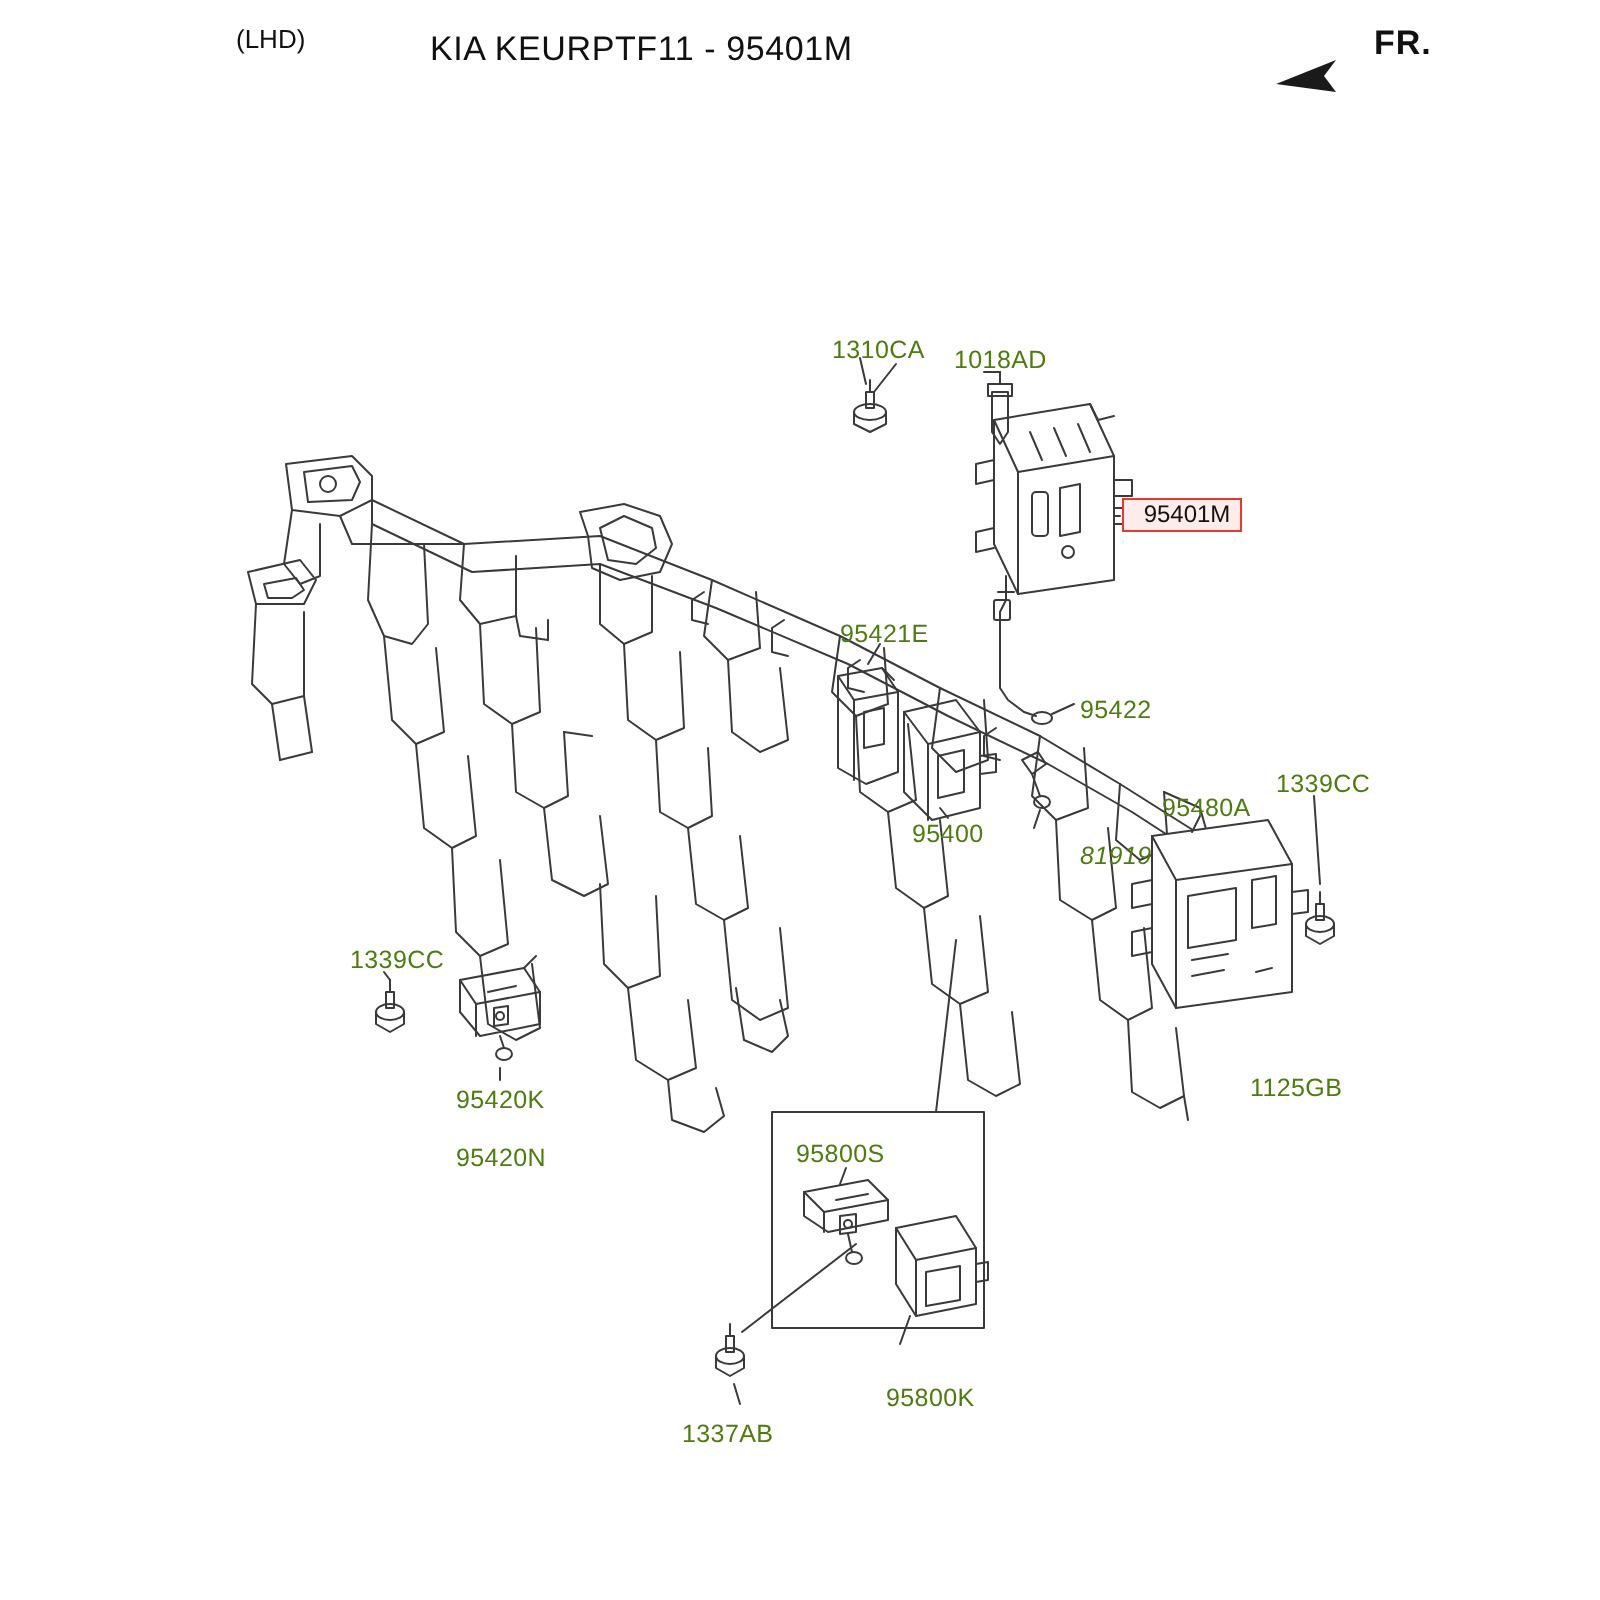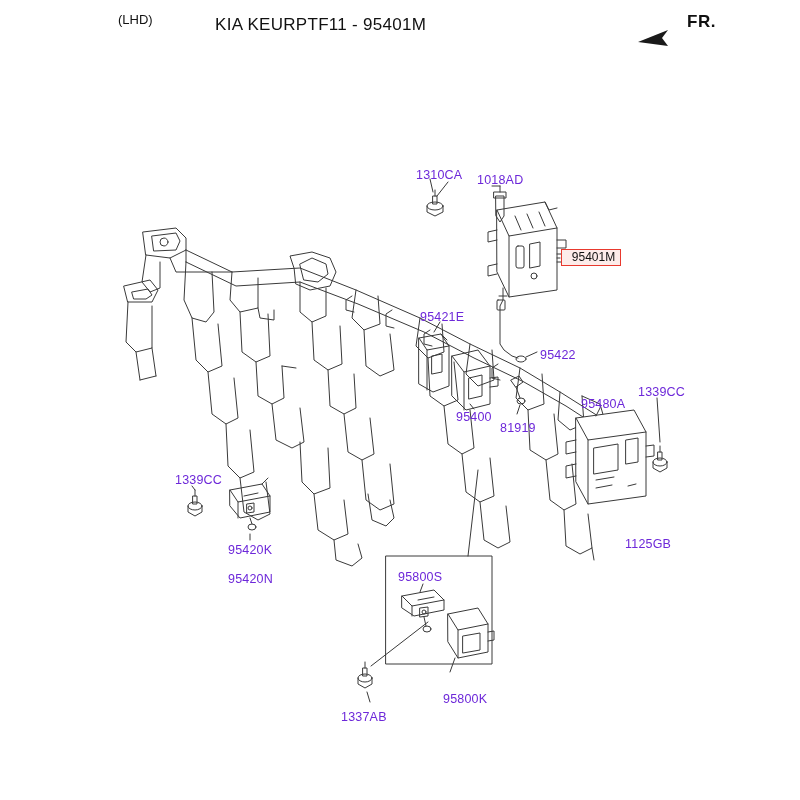--- a/index.html
+++ b/index.html
@@ -17,21 +17,21 @@
   }
   #canvas {
     position: absolute;
     left: 0; top: 0;
     width: 800px;
     height: 800px;
   }
   .lbl {
     position: absolute;
     font-size: 12.5px;
-    color: #6d28d9;
+    color: #4d7c0f;
     white-space: nowrap;
     letter-spacing: 0.2px;
   }
   .header-lhd {
     position: absolute;
     left: 118px; top: 12px;
     font-size: 13px;
     color: #111;
   }
   .header-title {
@@ -315,21 +315,21 @@
 
 <div class="highlight-box" style="border-color: rgb(232, 57, 46); background: rgb(253, 236, 234);"></div>
 <div class="highlight-label">95401M</div>
 
 <div id="labels-layer">
     <div class="lbl" style="left: 416px; top: 168px;">1310CA</div>
     <div class="lbl" style="left: 477px; top: 173px;">1018AD</div>
     <div class="lbl" style="left: 420px; top: 310px;">95421E</div>
     <div class="lbl" style="left: 540px; top: 348px;">95422</div>
     <div class="lbl" style="left: 456px; top: 410px;">95400</div>
-    <div class="lbl" style="left: 500px; top: 421px;">81919</div>
+    <div class="lbl" style="left: 540px; top: 421px; font-style: italic;">81919</div>
     <div class="lbl" style="left: 581px; top: 397px;">95480A</div>
     <div class="lbl" style="left: 638px; top: 385px;">1339CC</div>
     <div class="lbl" style="left: 625px; top: 491px; margin-top: 46px;">1125GB</div>
     <div class="lbl" style="left: 175px; top: 473px;">1339CC</div>
     <div class="lbl" style="left: 228px; top: 543px;">95420K</div>
     <div class="lbl" style="left: 228px; top: 572px;">95420N</div>
     <div class="lbl" style="left: 398px; top: 570px;">95800S</div>
     <div class="lbl" style="left: 443px; top: 692px;">95800K</div>
     <div class="lbl" style="left: 341px; top: 710px;">1337AB</div>
   </div>

